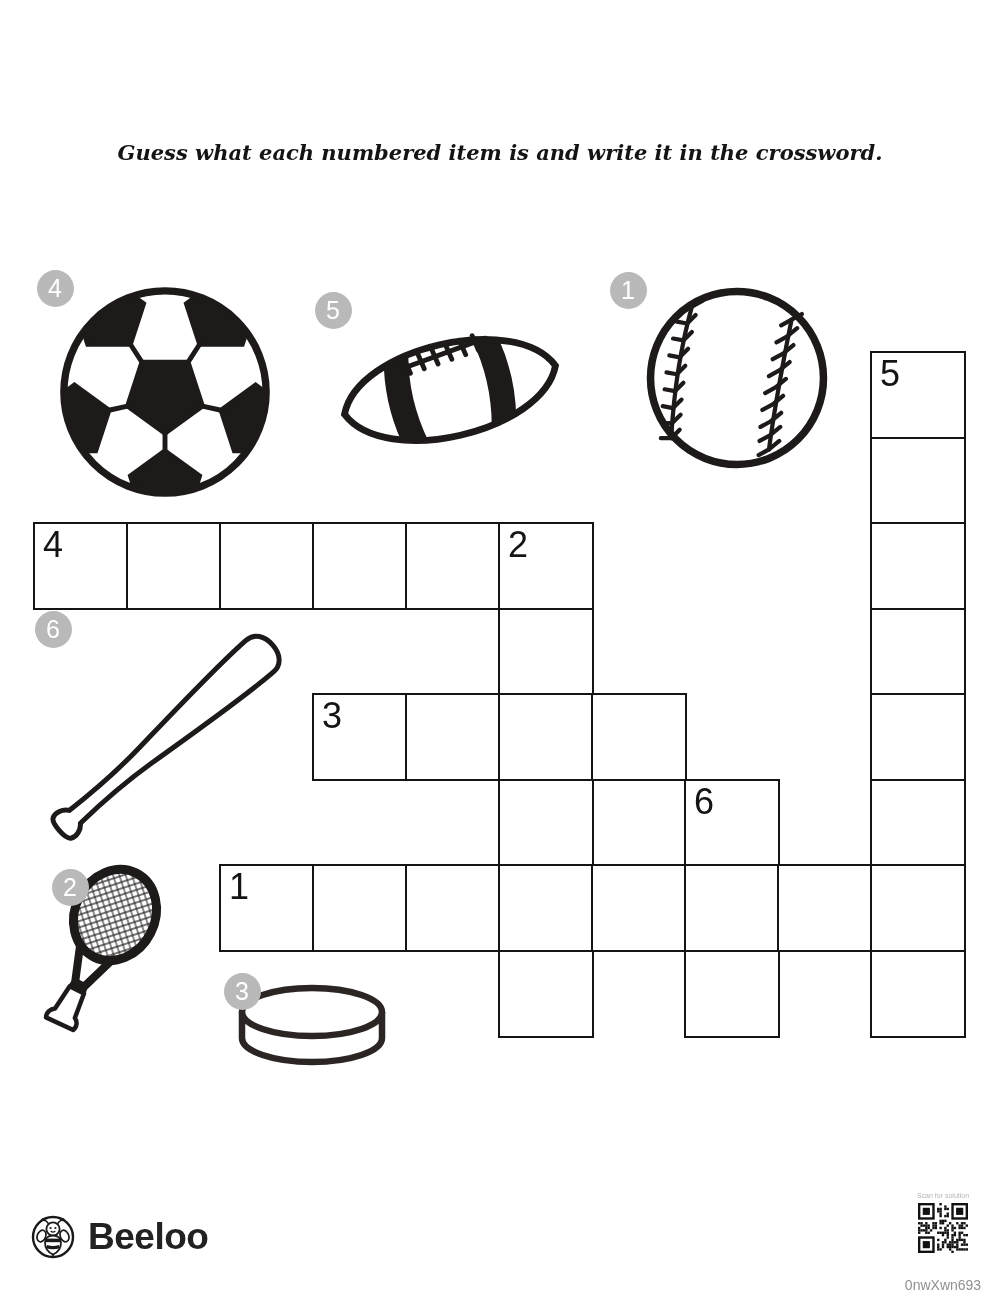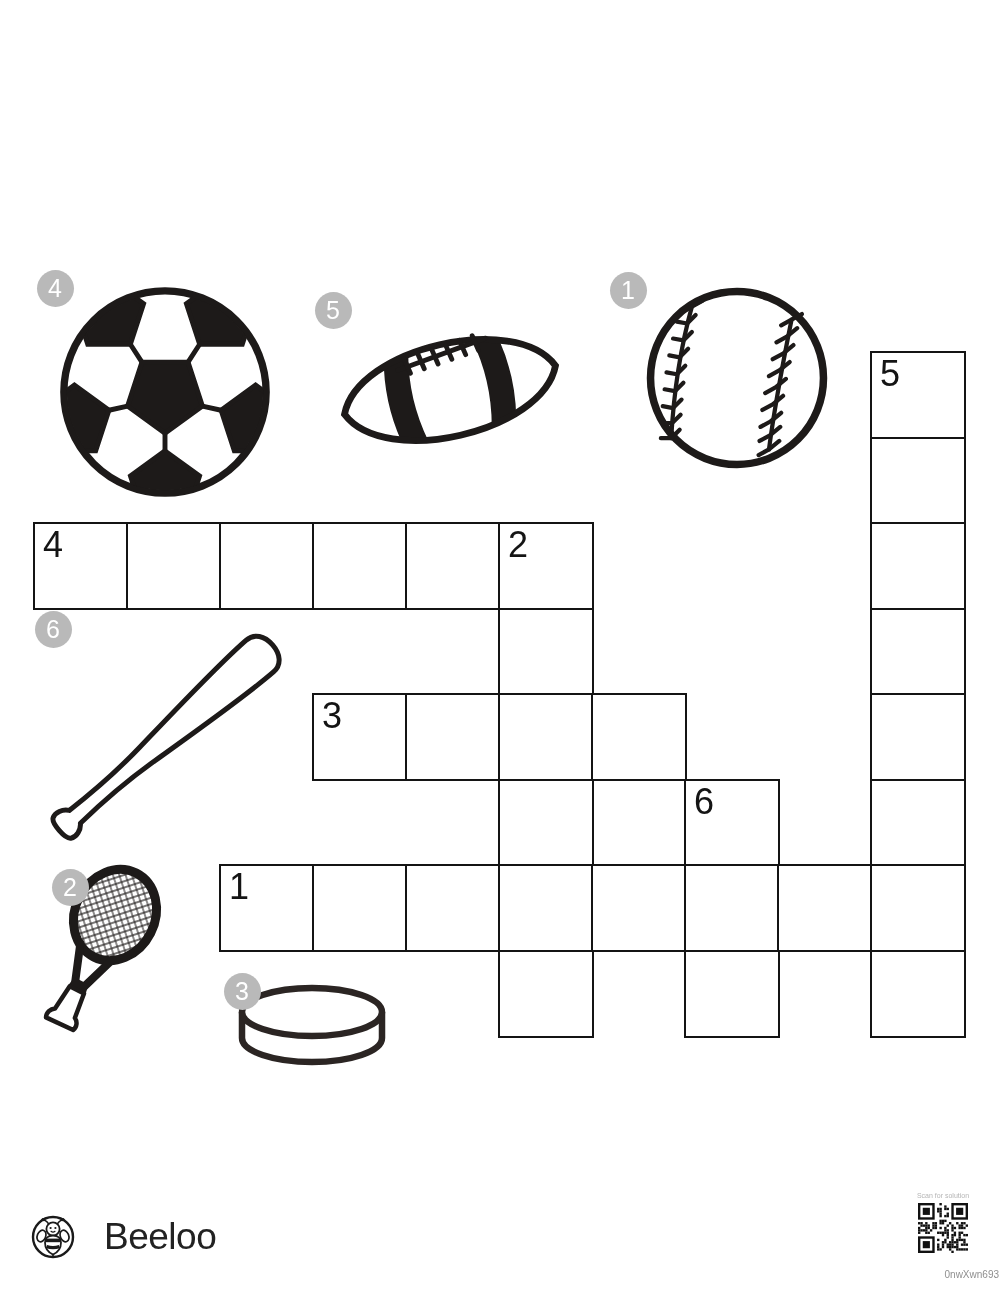--- a/index.html
+++ b/index.html
@@ -32,34 +32,35 @@
   #football{left:334px;top:310px;width:232px;height:160px;transform:rotate(-13deg);}
   #baseball{left:643px;top:284px;width:188px;height:188px;}
   #bat{left:52px;top:797px;width:300px;height:62px;transform:rotate(-41deg);
        transform-origin:10px 31px;}
   #racket{left:55px;top:853px;width:120px;height:200px;transform:rotate(27deg);
        transform-origin:60px 62px;}
   #puck{left:236px;top:984px;width:152px;height:92px;}
 
   
   .logo-badge{position:absolute;left:31px;top:1215px;width:44px;height:44px;}
-  .brand{position:absolute;left:104px;top:1216px;font-size:37px;font-weight:400;
+  .brand{position:absolute;left:88px;top:1216px;font-size:37px;font-weight:700;
         letter-spacing:-0.5px;color:#222222;}
   .copyright{position:absolute;left:0;top:1257px;width:1000px;text-align:center;
         font-size:13.5px;color:#a3a3a3;}
   .qr-wrap{position:absolute;left:887px;top:1192px;width:112px;text-align:center;}
   .qr-label{font-size:7px;color:#b5b5b5;}
   .qr-box{margin:4px auto 0 auto;width:50px;height:50px;}
-  .qr-id{margin-top:12px;font-size:10px;color:#8f8f8f;text-align:right;}
+  .qr-id{margin-top:20px;font-size:14px;color:#8f8f8f;}
 </style>
 </head>
 <body>
 
 <div id="page">
 
+  <div class="subtitle">Guess what each numbered item is and write it in the crossword.</div>
 
   <div id="grid-layer">
       <div class="cell" style="left: 870px; top: 351px; width: 95.5px; height: 88px;">
         <span class="num">5</span>
       </div>
       <div class="cell" style="left: 870px; top: 436.5px; width: 95.5px; height: 88px;"></div>
       <div class="cell" style="left: 33px; top: 522px; width: 95.5px; height: 88px;">
         <span class="num">4</span>
       </div>
       <div class="cell" style="left: 126px; top: 522px; width: 95.5px; height: 88px;"></div>

